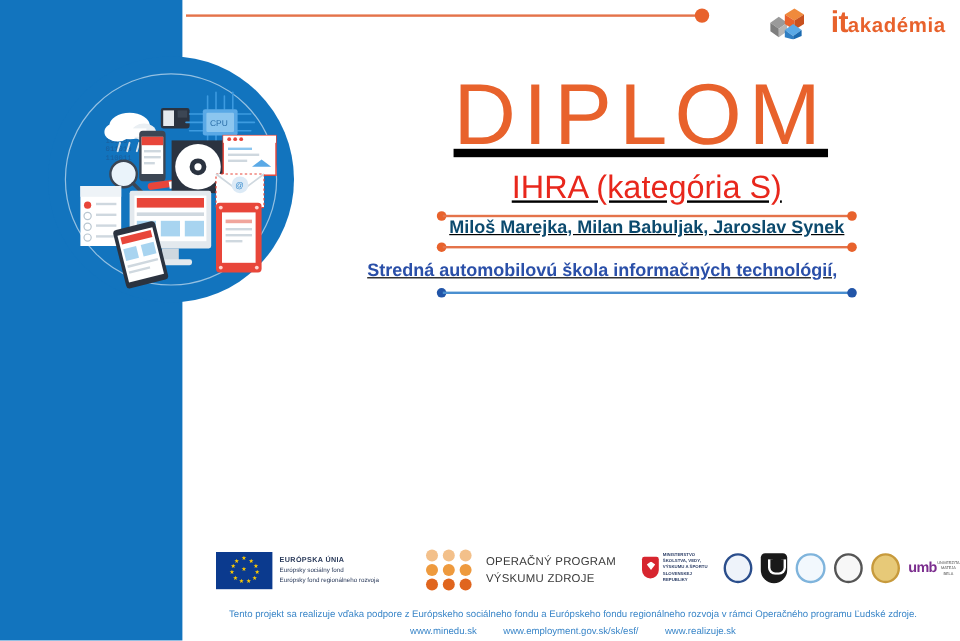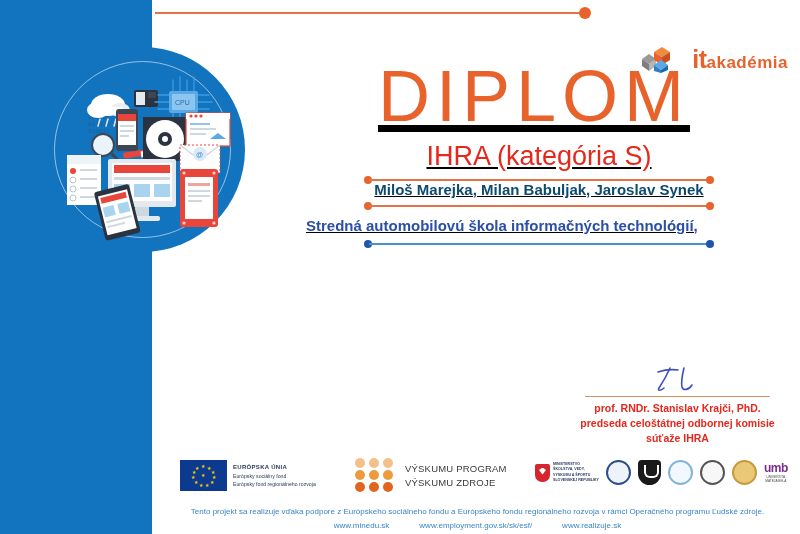--- a/index.html
+++ b/index.html
@@ -52,21 +52,21 @@
     width: 12px; height: 12px;
     border-radius: 50%;
     background: #E8622C;
   }
 
   
   .it-logo {
     position: absolute;
     right: 12px; top: 3px;
     height: 32px;
-    display: flex; align-items: center; gap: 12px; margin-top: 40px;
+    display: flex; align-items: center; gap: 12px;
   }
   .it-cubes { position: relative; width: 40px; height: 28px; }
   .it-word {
     font-size: 25px; font-weight: bold;
     color: #E8622C; letter-spacing: -0.5px;
     line-height: 1;
   }
   .it-word .ak {
     font-size: 17px; font-weight: bold;
     color: #E8622C; letter-spacing: 0.5px;
@@ -226,35 +226,35 @@
   }
   .seal.s1 { border: 2px solid #2B4E8C; background: #eef3fa; }
   .seal.s2 { background: #1A1A1A; border-radius: 4px 4px 12px 12px; width: 23px; height: 25px; position: relative; }
   .seal.s2:after {
     content:""; position:absolute; left:6px; top:5px; width:11px; height:11px;
     border: 2px solid #fff; border-top: none; border-radius: 0 0 6px 6px;
   }
   .seal.s3 { border: 2px solid #7FB4DC; background: #f2f8fd; }
   .seal.s4 { border: 2px solid #555; background: #f7f7f7; }
   .seal.s5 { border: 2px solid #C79A3C; background: #E7C978; }
-  .umb { display: flex; flex-direction: column; align-items: center; }
+  .umb { display: flex; align-items: center; }
   .umb-word { font-size: 12px; font-weight: bold; color: #7B2D8E; line-height: 1; letter-spacing: -0.5px; }
   .umb-sub { font-size: 3.2px; color: #4A4A4A; line-height: 1.3; text-align: center; margin-top: 1px; }
 
   
   .footer-text {
     position: absolute;
     left: 155px; top: 505px;
     width: 645px;
     text-align: center;
     font-size: 8px;
     color: #3A86C8;
     line-height: 1.75;
   }
-  .footer-links { display: flex; justify-content: center; gap: 30px; }
+  .footer-links { display: flex; justify-content: center; gap: 22px; }
 </style>
 </head>
 <body>
 
 <div class="page">
 
   <div class="left-bar"></div>
   <div class="left-blob"></div>
   <div class="left-blob-ring"></div>
 
@@ -450,35 +450,20 @@
     </div>
 
     <div class="rule blue">
       <span class="dot l"></span>
       <span class="line"></span>
       <span class="dot r"></span>
     </div>
 
   </div>
 
-  <div class="sig-block">
-    <div class="sig-mark">
-      <svg width="60" height="28" viewBox="0 0 60 28">
-        <path d="M10 6 C16 4, 22 3, 30 4" stroke="#3B4FC0" stroke-width="1.6" fill="none" stroke-linecap="round"></path>
-        <path d="M22 2 C19 9, 15 16, 11 22 C9 25, 13 25, 16 22" stroke="#3B4FC0" stroke-width="1.6" fill="none" stroke-linecap="round"></path>
-        <path d="M36 2 C34 10, 33 16, 34 21 C35 25, 41 24, 44 19" stroke="#3B4FC0" stroke-width="1.6" fill="none" stroke-linecap="round"></path>
-      </svg>
-    </div>
-    <div class="sig-rule"></div>
-    <div class="sig-name">
-      <div>prof. RNDr. Stanislav Krajči, PhD.</div>
-      <div>predseda celoštátnej odbornej komisie</div>
-      <div>súťaže IHRA</div>
-    </div>
-  </div>
 
   <div class="footer-logos">
 
     <div class="eu-logo">
       <div class="eu-flag">
         <span class="eu-star" style="left:21px;top:4px;">★</span>
         <span class="eu-star" style="left:27px;top:6px;">★</span>
         <span class="eu-star" style="left:31px;top:10px;">★</span>
         <span class="eu-star" style="left:32px;top:15px;">★</span>
         <span class="eu-star" style="left:30px;top:20px;">★</span>
@@ -509,21 +494,21 @@
           <span class="op-dot" style="background:#EE9A3E;"></span>
           <span class="op-dot" style="background:#EE9A3E;"></span>
         </div>
         <div class="row">
           <span class="op-dot" style="background:#E0651E;"></span>
           <span class="op-dot" style="background:#E0651E;"></span>
           <span class="op-dot" style="background:#E0651E;"></span>
         </div>
       </div>
       <div class="op-text">
-        <div>VÝSKUMU PROGRAM</div>
+        <div>OPERAČNÝ PROGRAM</div>
         <div>VÝSKUMU ZDROJE</div>
       </div>
     </div>
 
     <div class="partners">
       <div class="min-logo">
         <div class="min-shield"></div>
         <div class="min-text">
           <div>MINISTERSTVO</div>
           <div>ŠKOLSTVA, VEDY,</div>

